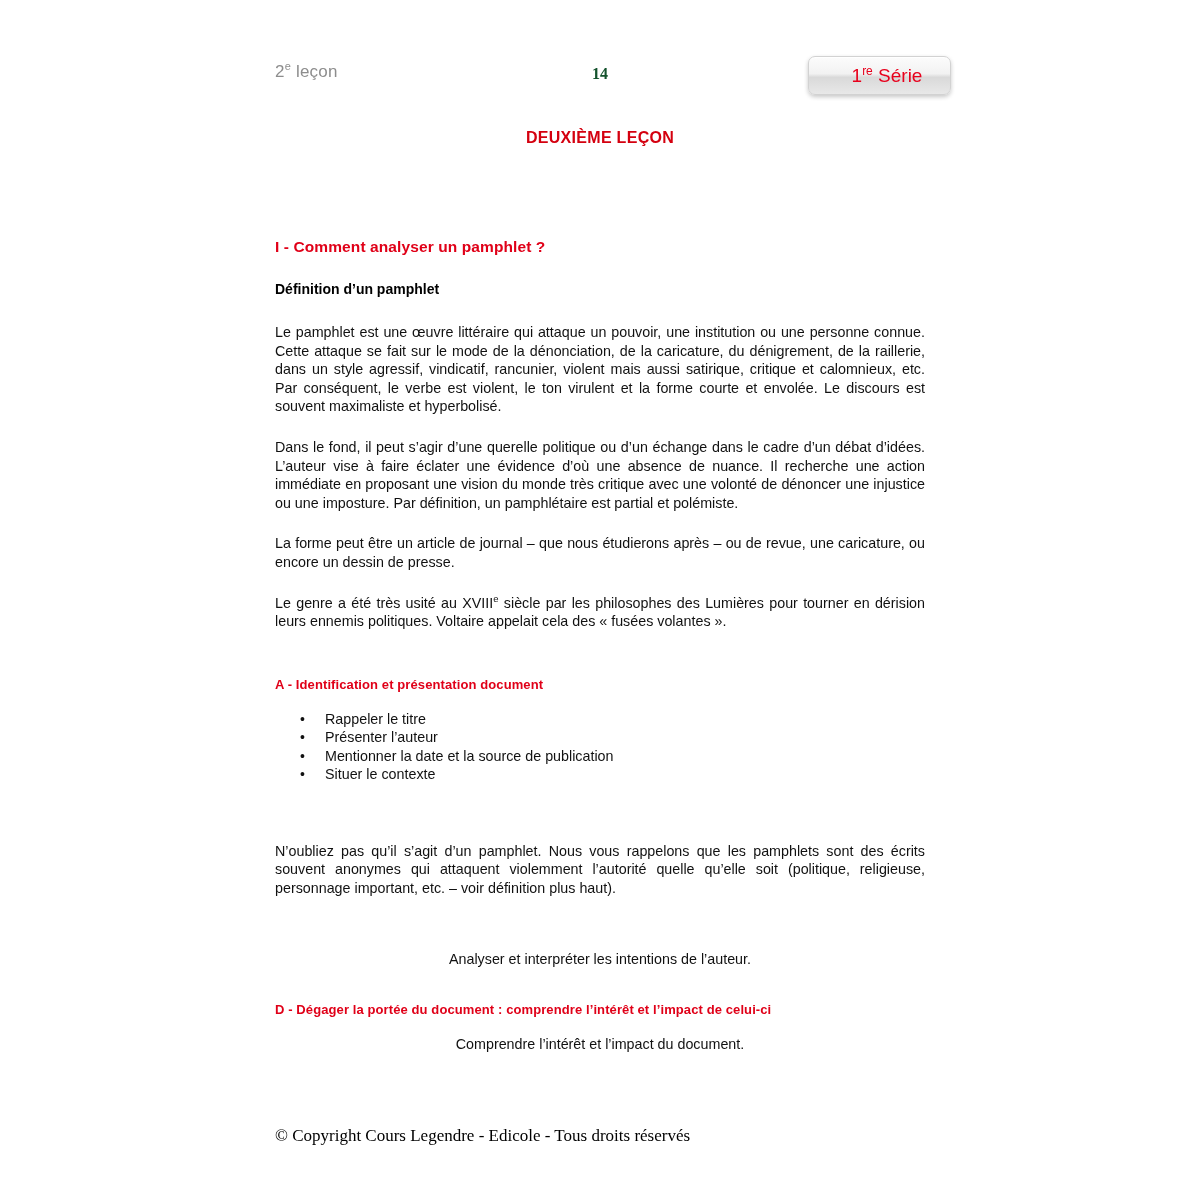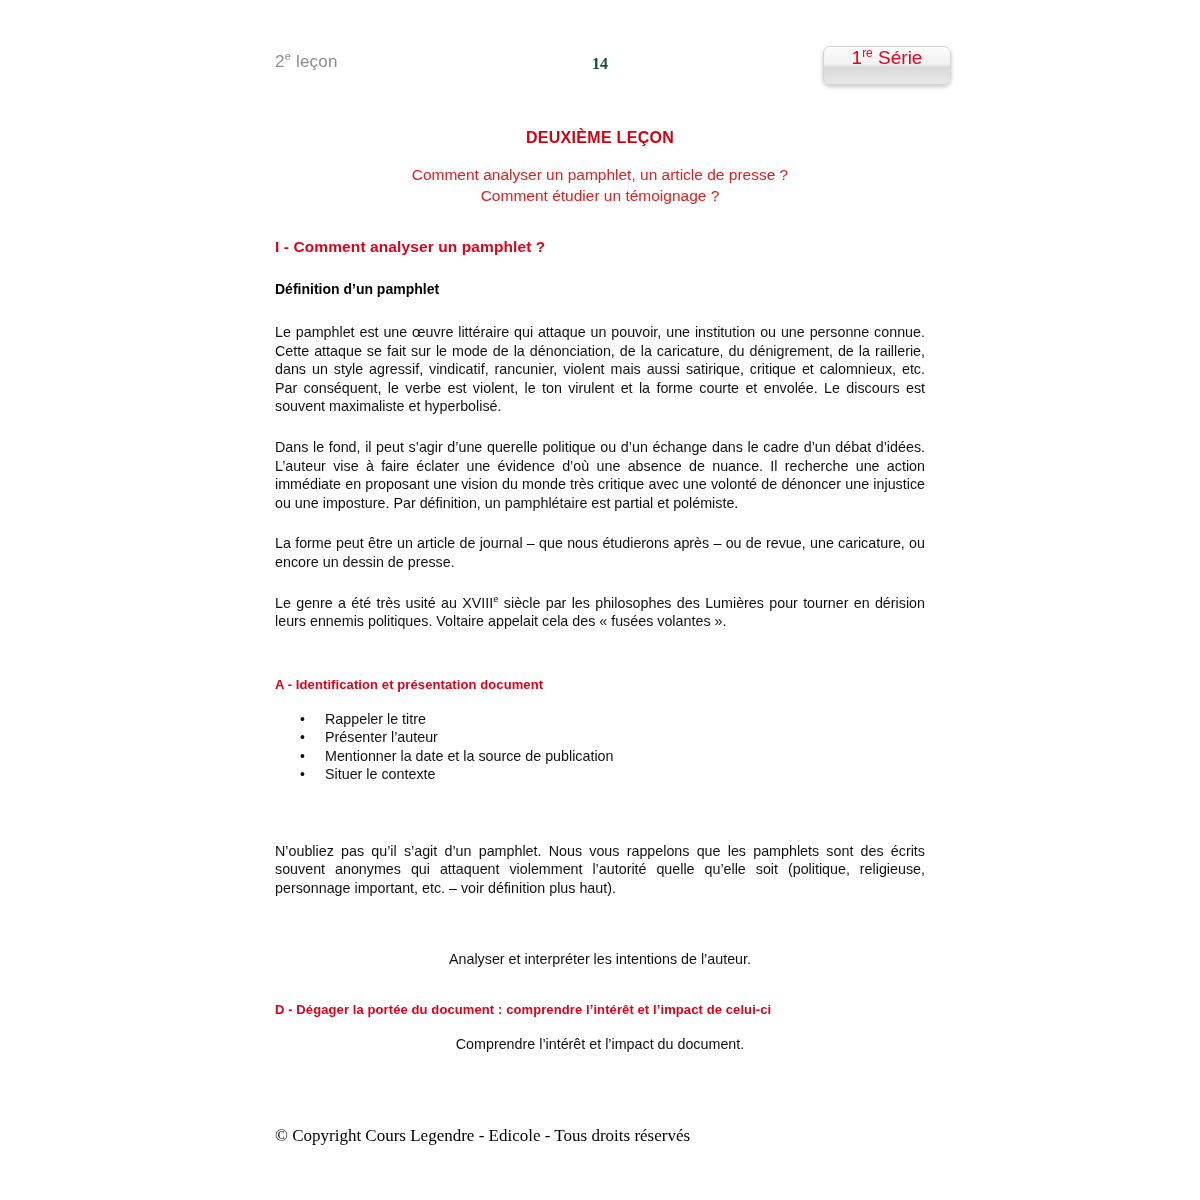--- a/index.html
+++ b/index.html
@@ -19,21 +19,21 @@
 
   .page {
     position: absolute;
     inset: 0;
     background: #ffffff;
   }
 
   
   .page-header {
     position: absolute;
-    top: 38px;
+    top: 48px;
     left: 275px;
     width: 650px;
     height: 50px;
   }
   .header-lesson {
     position: absolute;
     left: 0;
     top: 14px;
     font-size: 17px;
     color: #8d8d8d;
@@ -60,22 +60,23 @@
     position: absolute;
     right: -26px;
     top: 8px;
     width: 126px;
     height: 37px;
     border-radius: 7px;
     background: linear-gradient(to bottom, #fcfcfc 0%, #f2f2f2 45%, #d9d9d9 55%, #e8e8e8 100%);
     border: 1px solid #d2d2d2;
     box-shadow: 0 2px 4px rgba(0,0,0,.22), inset 0 1px 0 #ffffff;
     display: flex;
-    align-items: flex-start;
+    align-items: center;
     justify-content: center;
+    padding-left: 15px;
   }
   .header-badge-label {
     font-size: 19px;
     color: #e8001c;
     white-space: nowrap;
   }
   .header-badge-label sup {
     font-size: 12px;
     vertical-align: super;
     line-height: 0;
@@ -196,24 +197,20 @@
     <div class="header-lesson"><span>2</span><sup>e</sup><span> leçon</span></div>
 
     <div class="header-pagenum">14</div>
 
     <div class="header-badge">
       <span class="header-badge-label"><span>1</span><sup>re</sup><span> Série</span></span>
     </div>
   </div>
 
   <div class="doc-title">DEUXIÈME LEÇON</div>
-  <div class="doc-subtitle">
-    <div>Comment analyser un pamphlet, un article de presse ?</div>
-    <div>Comment étudier un témoignage ?</div>
-  </div>
 
   <div class="content">
 
     <h1 class="sec-main">I - Comment analyser un pamphlet ?</h1>
 
     <h2 class="sec-sub">Définition d’un pamphlet</h2>
 
     <div class="gap-26"></div>
     <p class="body-text">Le pamphlet est une œuvre littéraire qui attaque un pouvoir, une institution ou une personne connue. Cette attaque se fait sur le mode de la dénonciation, de la caricature, du dénigrement, de la raillerie, dans un style agressif, vindicatif, rancunier, violent mais aussi satirique, critique et calomnieux, etc. Par conséquent, le verbe est violent, le ton virulent et la forme courte et envolée. Le discours est souvent maximaliste et hyperbolisé.</p>
 

